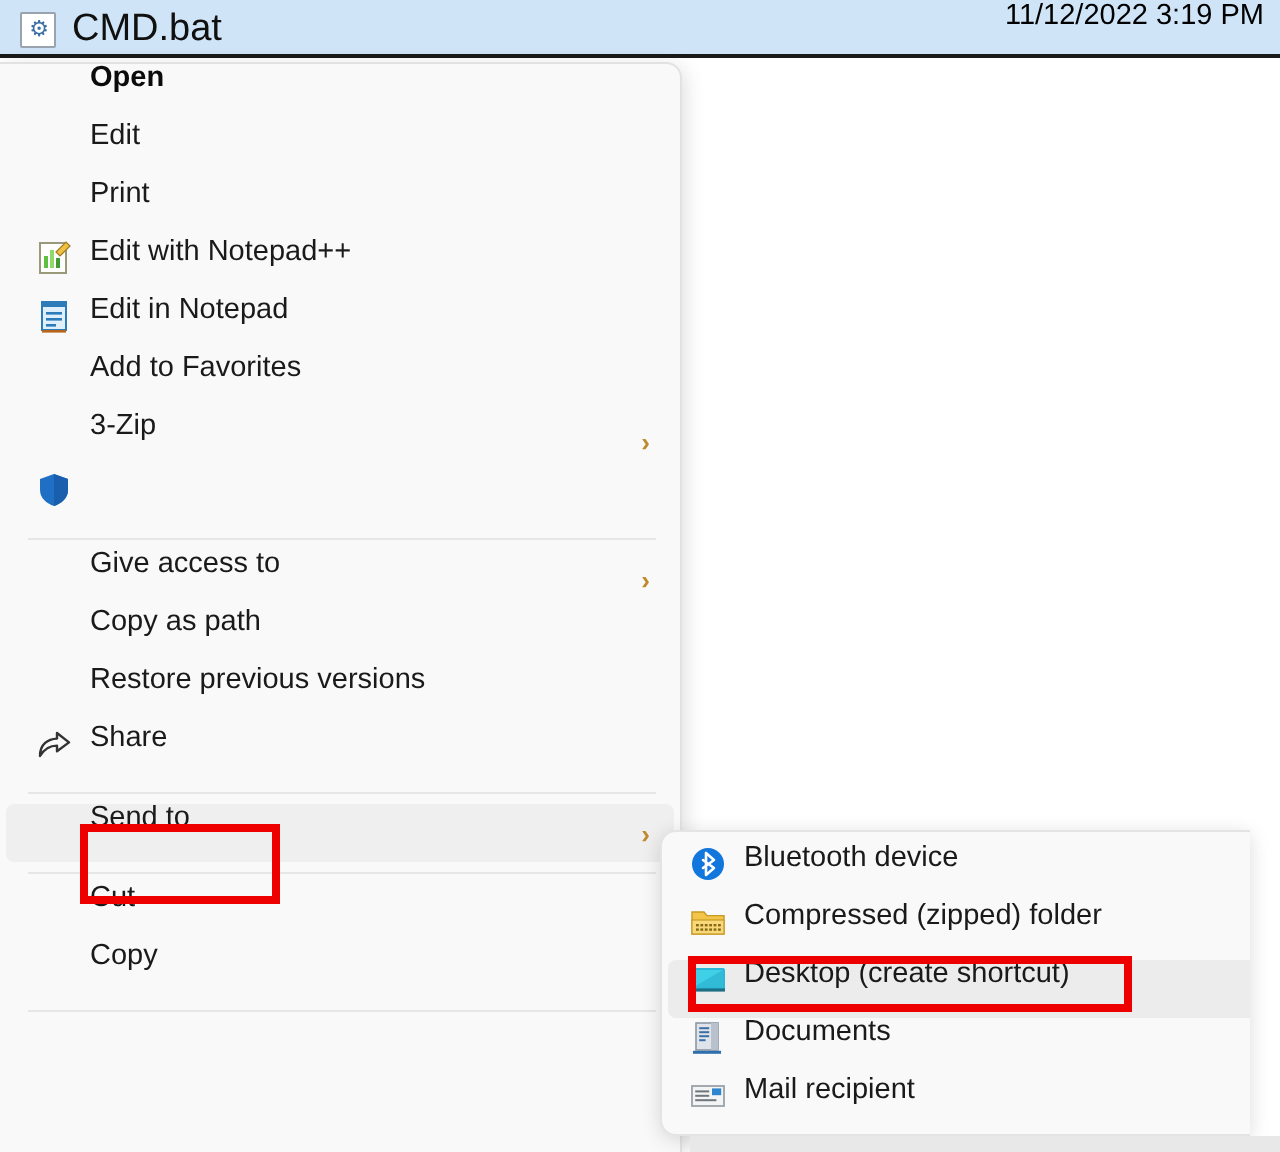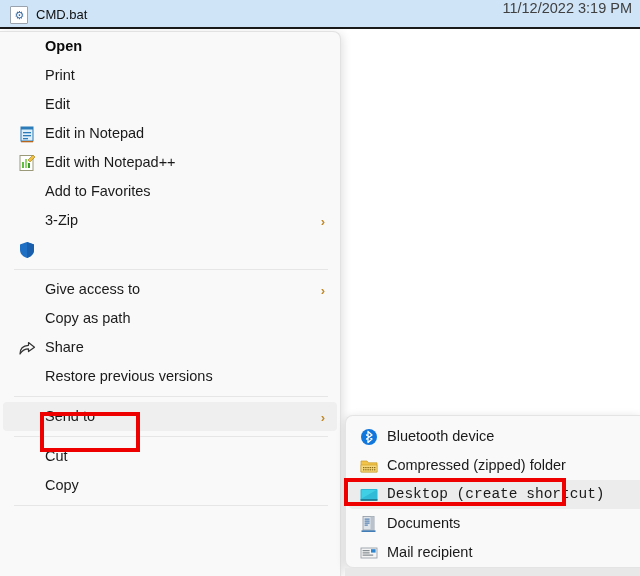--- a/index.html
+++ b/index.html
@@ -25,42 +25,42 @@
   .file-icon {
     width: 18px; height: 18px; position: relative;
     background: #ffffff; border: 1px solid #9aa3ad; border-radius: 1px;
     box-sizing: border-box;
   }
   .file-icon .gear {
     position: absolute; left: 3px; top: 3px; width: 11px; height: 11px;
     color: #3b6ea5; font-size: 11px; line-height: 11px; text-align: center;
   }
   .title-text {
-    font-size: 13px; color: #101010; white-space: nowrap;
+    font-size: 19px; color: #101010; white-space: nowrap;
   }
   .title-right {
     position: absolute; right: 8px; top: 0; height: 15px;
     display: flex; align-items: center;
-    font-size: 14.5px; color: #404040; white-space: nowrap;
+    font-size: 14.5px; color: #000000; white-space: nowrap;
   }
 
   
   .menu {
     position: absolute; left: 0; top: 31px; width: 341px; height: 545px;
     background: #f9f9f9;
     border: 1px solid #e2e2e2;
     border-left: none;
     border-bottom: none;
     border-top-right-radius: 8px;
     box-sizing: border-box;
     box-shadow: 2px 2px 10px rgba(0,0,0,0.12);
     overflow: hidden;
   }
   .menu-item {
-    position: relative; height: 29px; display: flex; align-items: center;
+    position: relative; height: 29px; display: flex; 
     padding-left: 14px; box-sizing: border-box;
     border-radius: 4px;
     margin: 0 3px;
   }
   .menu-item.hover { background: #efefef; }
   .mi-icon {
     width: 20px; height: 20px; margin-right: 8px; position: relative;
     flex: 0 0 20px;
   }
   .mi-label {
@@ -70,31 +70,31 @@
   .chevron {
     position: absolute; right: 12px; top: 50%; transform: translateY(-50%);
     font-size: 13px; color: #c08a2c; font-weight: bold;
   }
   .sep {
     height: 1px; background: #e6e6e6; margin: 5px 12px 5px 14px;
   }
 
   
   .submenu {
-    position: absolute; left: 345px; top: 415px; width: 295px; height: 153px;
+    position: absolute; left: 330px; top: 415px; width: 295px; height: 153px;
     background: #f9f9f9;
     border: 1px solid #e4e4e4; border-right: none;
     border-radius: 8px 0 0 8px;
     box-sizing: border-box;
     box-shadow: 0 2px 10px rgba(0,0,0,0.14);
     overflow: hidden;
     padding-top: 6px;
   }
   .submenu .menu-item { padding-left: 10px; margin: 0 0 0 3px; border-radius: 4px 0 0 4px;}
-  .submenu .menu-item.hover { background: #ececec; font-family: Liberation Mono, monospace; }
+  .submenu .menu-item.hover { background: #ececec; }
 
   
   .below-sub {
     position: absolute; left: 345px; top: 568px; width: 295px; height: 8px;
     background: #e8e8e8;
   }
 
   
   .redbox {
     position: absolute; border: 4px solid #ee0000; box-sizing: border-box;
@@ -119,52 +119,52 @@
     <div class="title-right">11/12/2022 3:19 PM</div>
   </div>
 
   <div class="menu" id="menu">
       <div class="menu-item">
         <span class="mi-icon"></span>
         <span class="mi-label bold">Open</span>
       </div>
       <div class="menu-item">
         <span class="mi-icon"></span>
+        <span class="mi-label">Edit</span>
+      </div>
+      <div class="menu-item">
+        <span class="mi-icon"></span>
         <span class="mi-label">Print</span>
       </div>
       <div class="menu-item">
-        <span class="mi-icon"></span>
-        <span class="mi-label">Edit</span>
+        <span class="mi-icon">
+          <svg class="ico" viewBox="0 0 20 20">
+            <rect x="3" y="2.5" width="13" height="15" fill="#ffffff" stroke="#9a9a7a"></rect>
+            <rect x="5" y="9" width="2" height="6" fill="#5fbf3f"></rect>
+            <rect x="8" y="6" width="2" height="9" fill="#8fd86a"></rect>
+            <rect x="11" y="10" width="2" height="5" fill="#3f9a2f"></rect>
+            <path d="M11 7 L16 2 L18 4 L13 9 Z" fill="#f0c040" stroke="#a07a20" stroke-width="0.6"></path>
+          </svg>
+        </span>
+        <span class="mi-label">Edit with Notepad++</span>
       </div>
       <div class="menu-item">
         <span class="mi-icon">
           <svg class="ico" viewBox="0 0 20 20">
             <rect x="4" y="3" width="12" height="14" fill="#dff0fb" stroke="#2b7cb8"></rect>
             <rect x="4" y="3" width="12" height="2.5" fill="#2b7cb8"></rect>
             <rect x="6" y="8" width="8" height="1.3" fill="#2b7cb8"></rect>
             <rect x="6" y="11" width="8" height="1.3" fill="#2b7cb8"></rect>
             <rect x="6" y="14" width="5" height="1.3" fill="#2b7cb8"></rect>
             <rect x="4" y="17" width="12" height="1.3" fill="#b5651d"></rect>
           </svg>
         </span>
         <span class="mi-label">Edit in Notepad</span>
       </div>
       <div class="menu-item">
-        <span class="mi-icon">
-          <svg class="ico" viewBox="0 0 20 20">
-            <rect x="3" y="2.5" width="13" height="15" fill="#ffffff" stroke="#9a9a7a"></rect>
-            <rect x="5" y="9" width="2" height="6" fill="#5fbf3f"></rect>
-            <rect x="8" y="6" width="2" height="9" fill="#8fd86a"></rect>
-            <rect x="11" y="10" width="2" height="5" fill="#3f9a2f"></rect>
-            <path d="M11 7 L16 2 L18 4 L13 9 Z" fill="#f0c040" stroke="#a07a20" stroke-width="0.6"></path>
-          </svg>
-        </span>
-        <span class="mi-label">Edit with Notepad++</span>
-      </div>
-      <div class="menu-item">
         <span class="mi-icon"></span>
         <span class="mi-label">Add to Favorites</span>
       </div>
       <div class="menu-item">
         <span class="mi-icon"></span>
         <span class="mi-label">3-Zip</span>
         <span class="chevron">›</span>
       </div>
       <div class="menu-item">
         <span class="mi-icon">
@@ -178,30 +178,30 @@
       <div class="menu-item">
         <span class="mi-icon"></span>
         <span class="mi-label">Give access to</span>
         <span class="chevron">›</span>
       </div>
       <div class="menu-item">
         <span class="mi-icon"></span>
         <span class="mi-label">Copy as path</span>
       </div>
       <div class="menu-item">
+        <span class="mi-icon"></span>
+        <span class="mi-label">Restore previous versions</span>
+      </div>
+      <div class="menu-item">
         <span class="mi-icon">
           <svg class="ico" viewBox="0 0 20 20">
             <path d="M3 16 C3 10 7 7.5 11.5 7.3 L11.5 4.5 L17.5 9.2 L11.5 13.6 L11.5 10.8 C7.8 10.8 5 12.6 3 16 Z" fill="none" stroke="#333333" stroke-width="1.2" stroke-linejoin="round"></path>
           </svg>
         </span>
         <span class="mi-label">Share</span>
-      </div>
-      <div class="menu-item">
-        <span class="mi-icon"></span>
-        <span class="mi-label">Restore previous versions</span>
       </div>
       <div class="sep"></div>
       <div class="menu-item hover">
         <span class="mi-icon"></span>
         <span class="mi-label">Send to</span>
         <span class="chevron">›</span>
       </div>
       <div class="sep"></div>
       <div class="menu-item">
         <span class="mi-icon"></span>

